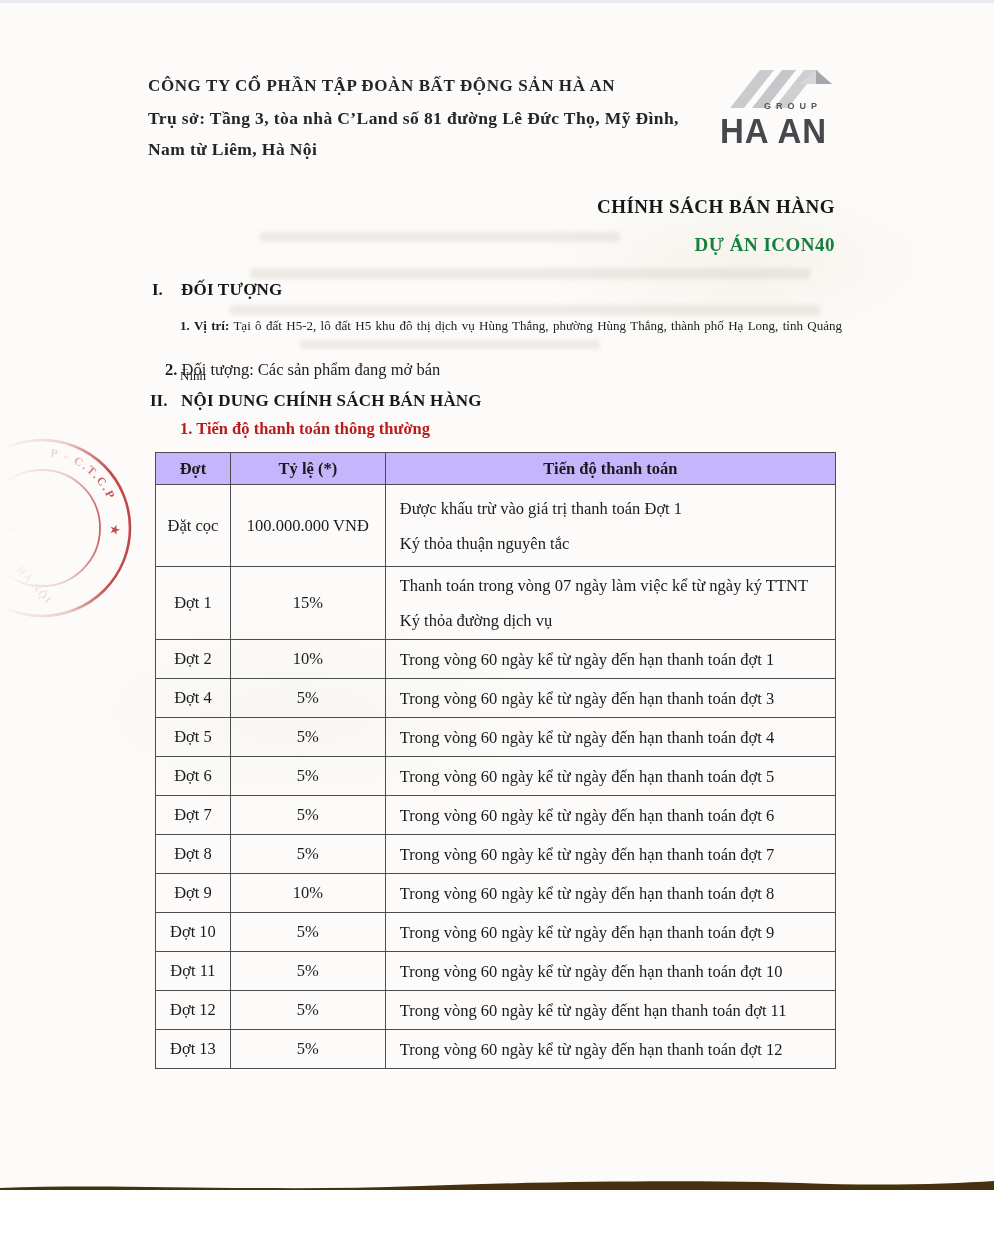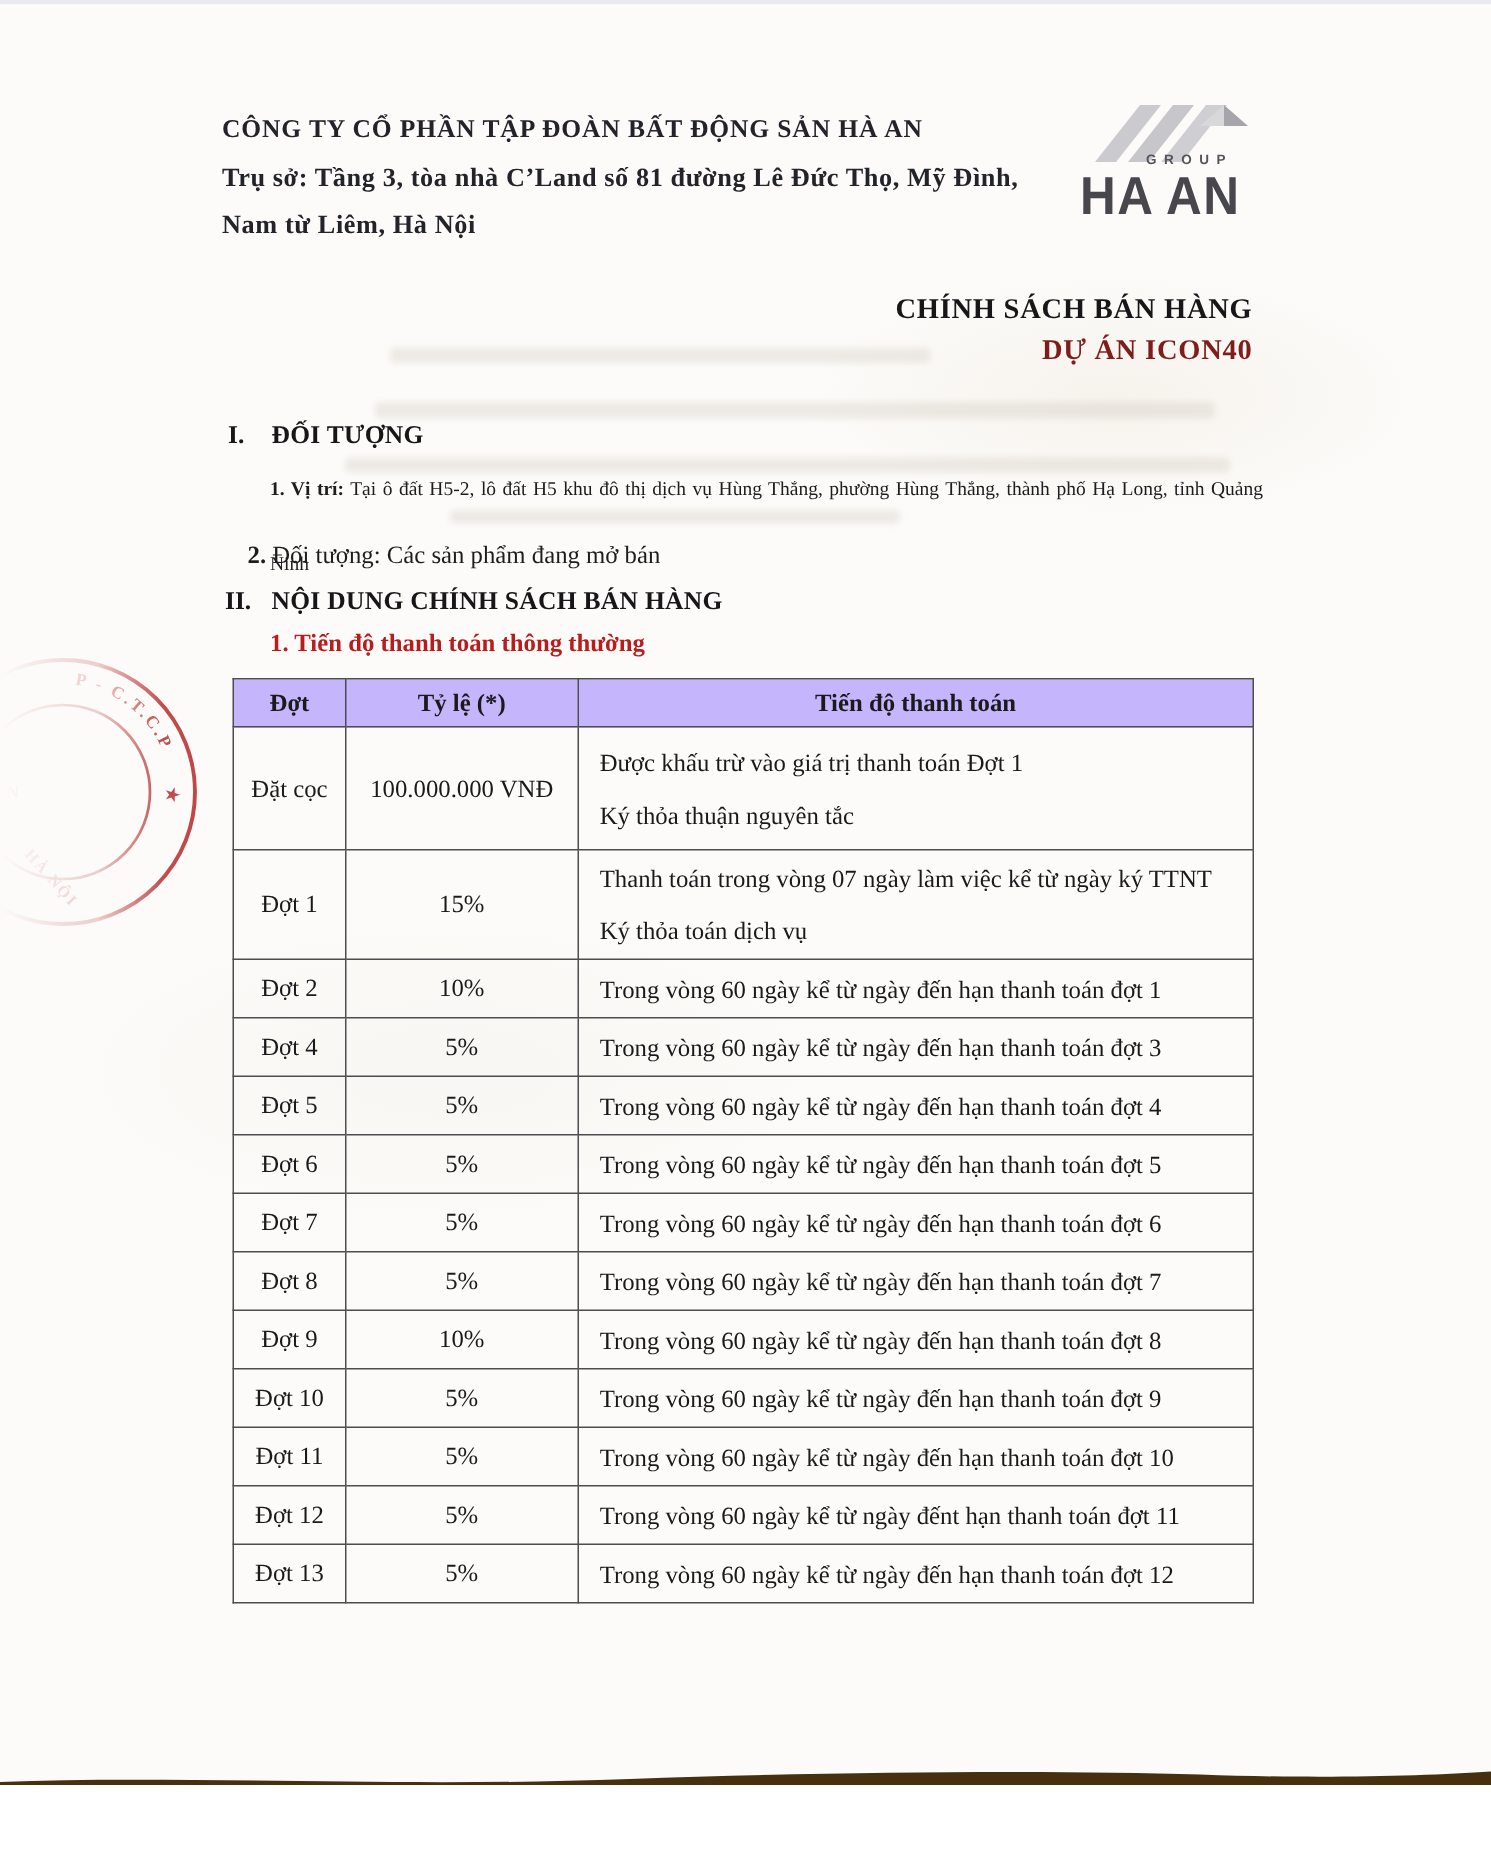--- a/index.html
+++ b/index.html
@@ -17,21 +17,21 @@
   #company .c-name{font-size:17px;letter-spacing:.6px;margin-bottom:2px;}
   
   #logo{position:absolute;left:712px;top:62px;width:130px;height:100px;}
   #logo-group{position:absolute;left:52px;top:39px;font-family:"Liberation Sans",sans-serif;
     font-size:9px;font-weight:bold;letter-spacing:5px;color:#55555c;}
   #logo-name{position:absolute;left:8px;top:50px;font-family:"Liberation Sans",sans-serif;
     font-size:33px;font-weight:bold;color:#47474d;letter-spacing:1px;transform:scaleY(1.08);}
   
   #title-block{position:absolute;left:155px;top:196px;width:680px;text-align:right;}
   #title-line1{font-weight:bold;font-size:19px;letter-spacing:.5px;color:#17171a;}
-  #title-line2{font-weight:bold;font-size:19px;letter-spacing:.5px;color:#7f1d1d;margin-top:5px;}
+  #title-line2{font-weight:bold;font-size:19px;letter-spacing:.5px;color:#15803d;margin-top:16px;}
   
   .numeral{position:absolute;font-weight:bold;font-size:17px;color:#17171a;}
   .sec-head{position:absolute;font-weight:bold;font-size:17px;letter-spacing:.2px;color:#17171a;}
   #para1{position:absolute;left:180px;top:301px;width:662px;font-size:13px;line-height:50px;color:#1d1d1f;text-align:justify;}
   #para1 b{font-weight:bold;}
   #item2{position:absolute;left:165px;top:360px;font-size:16.5px;color:#1d1d1f;text-align:right;}
   #item2 b{font-weight:bold;}
   #sub1{position:absolute;left:180px;top:419px;font-weight:bold;font-size:16.5px;color:#b91c1c;}
   
   #pay-table{position:absolute;left:155px;top:452px;width:681px;border-collapse:collapse;
@@ -119,21 +119,21 @@
           <td class="cell-desc">
             <div class="desc-line">Được khấu trừ vào giá trị thanh toán Đợt 1</div>
             <div class="desc-line">Ký thỏa thuận nguyên tắc</div>
           </td>
         </tr>
         <tr>
           <td class="cell-dot">Đợt 1</td>
           <td class="cell-rate">15%</td>
           <td class="cell-desc">
             <div class="desc-line">Thanh toán trong vòng 07 ngày làm việc kể từ ngày ký TTNT</div>
-            <div class="desc-line">Ký thỏa toán dịch vụ</div>
+            <div class="desc-line">Ký thỏa đường dịch vụ</div>
           </td>
         </tr>
         <tr>
           <td class="cell-dot">Đợt 2</td>
           <td class="cell-rate">10%</td>
           <td class="cell-desc">
             <div class="desc-line">Trong vòng 60 ngày kể từ ngày đến hạn thanh toán đợt 1</div>
           </td>
         </tr>
         <tr>

